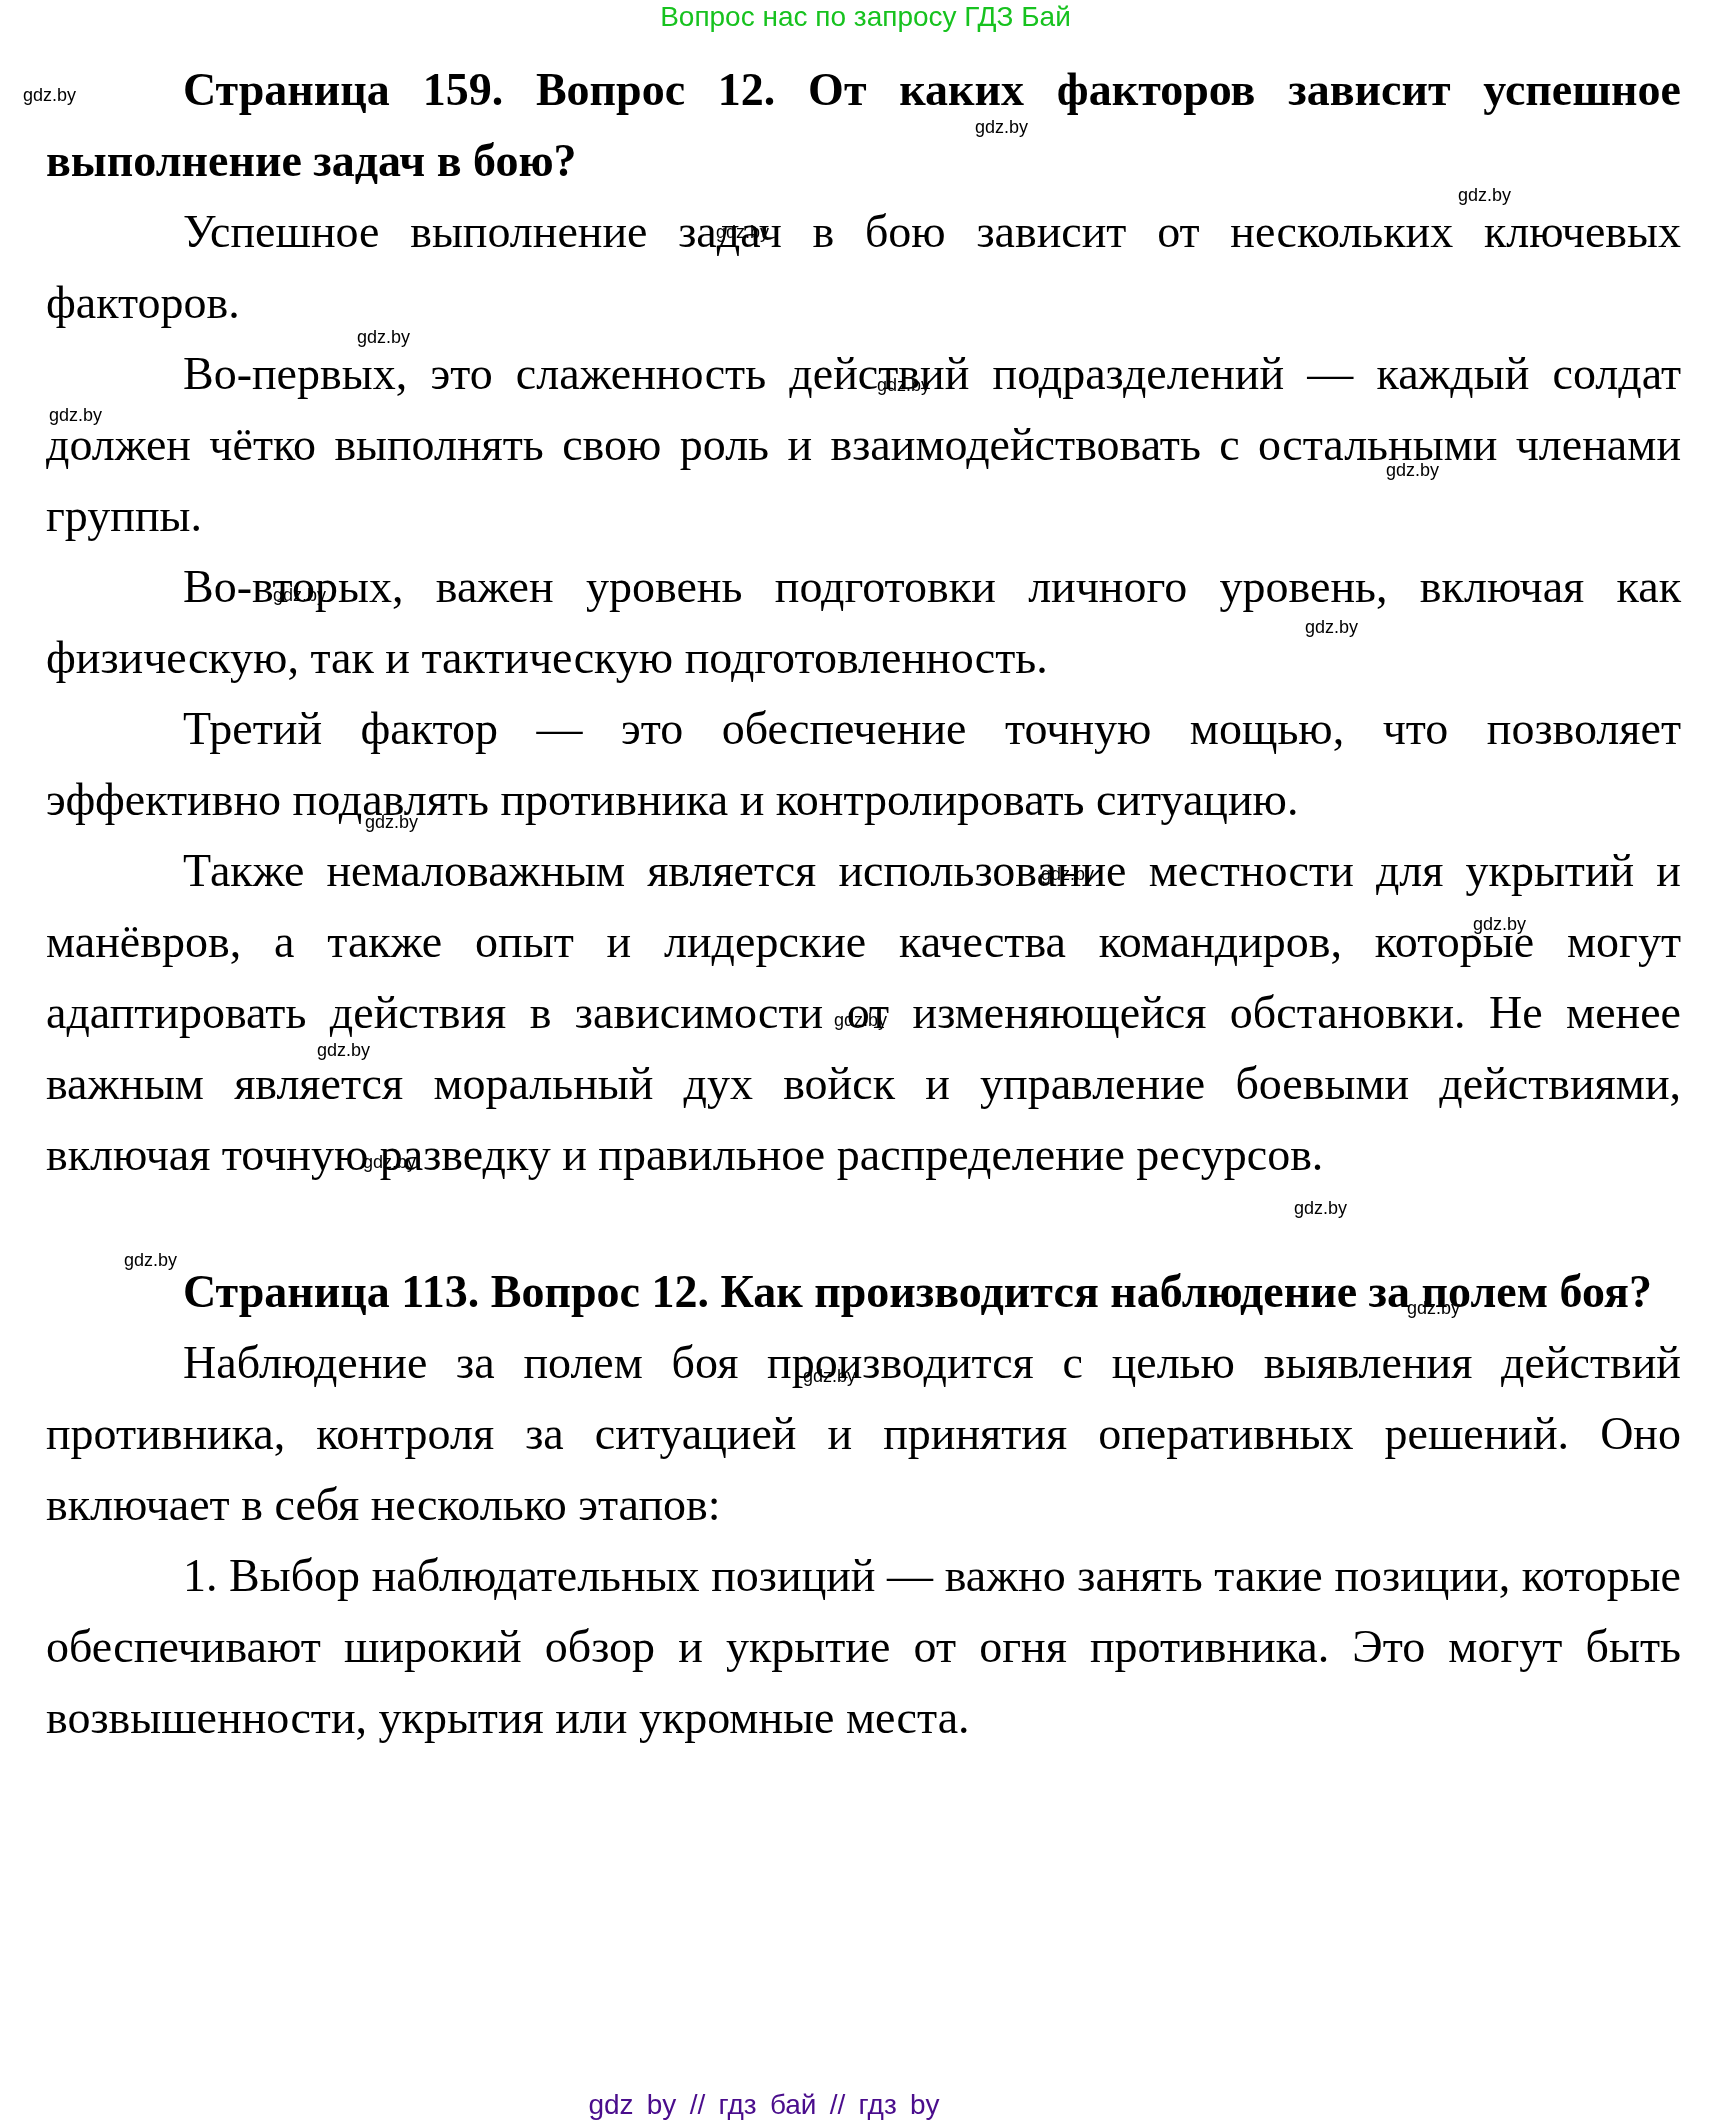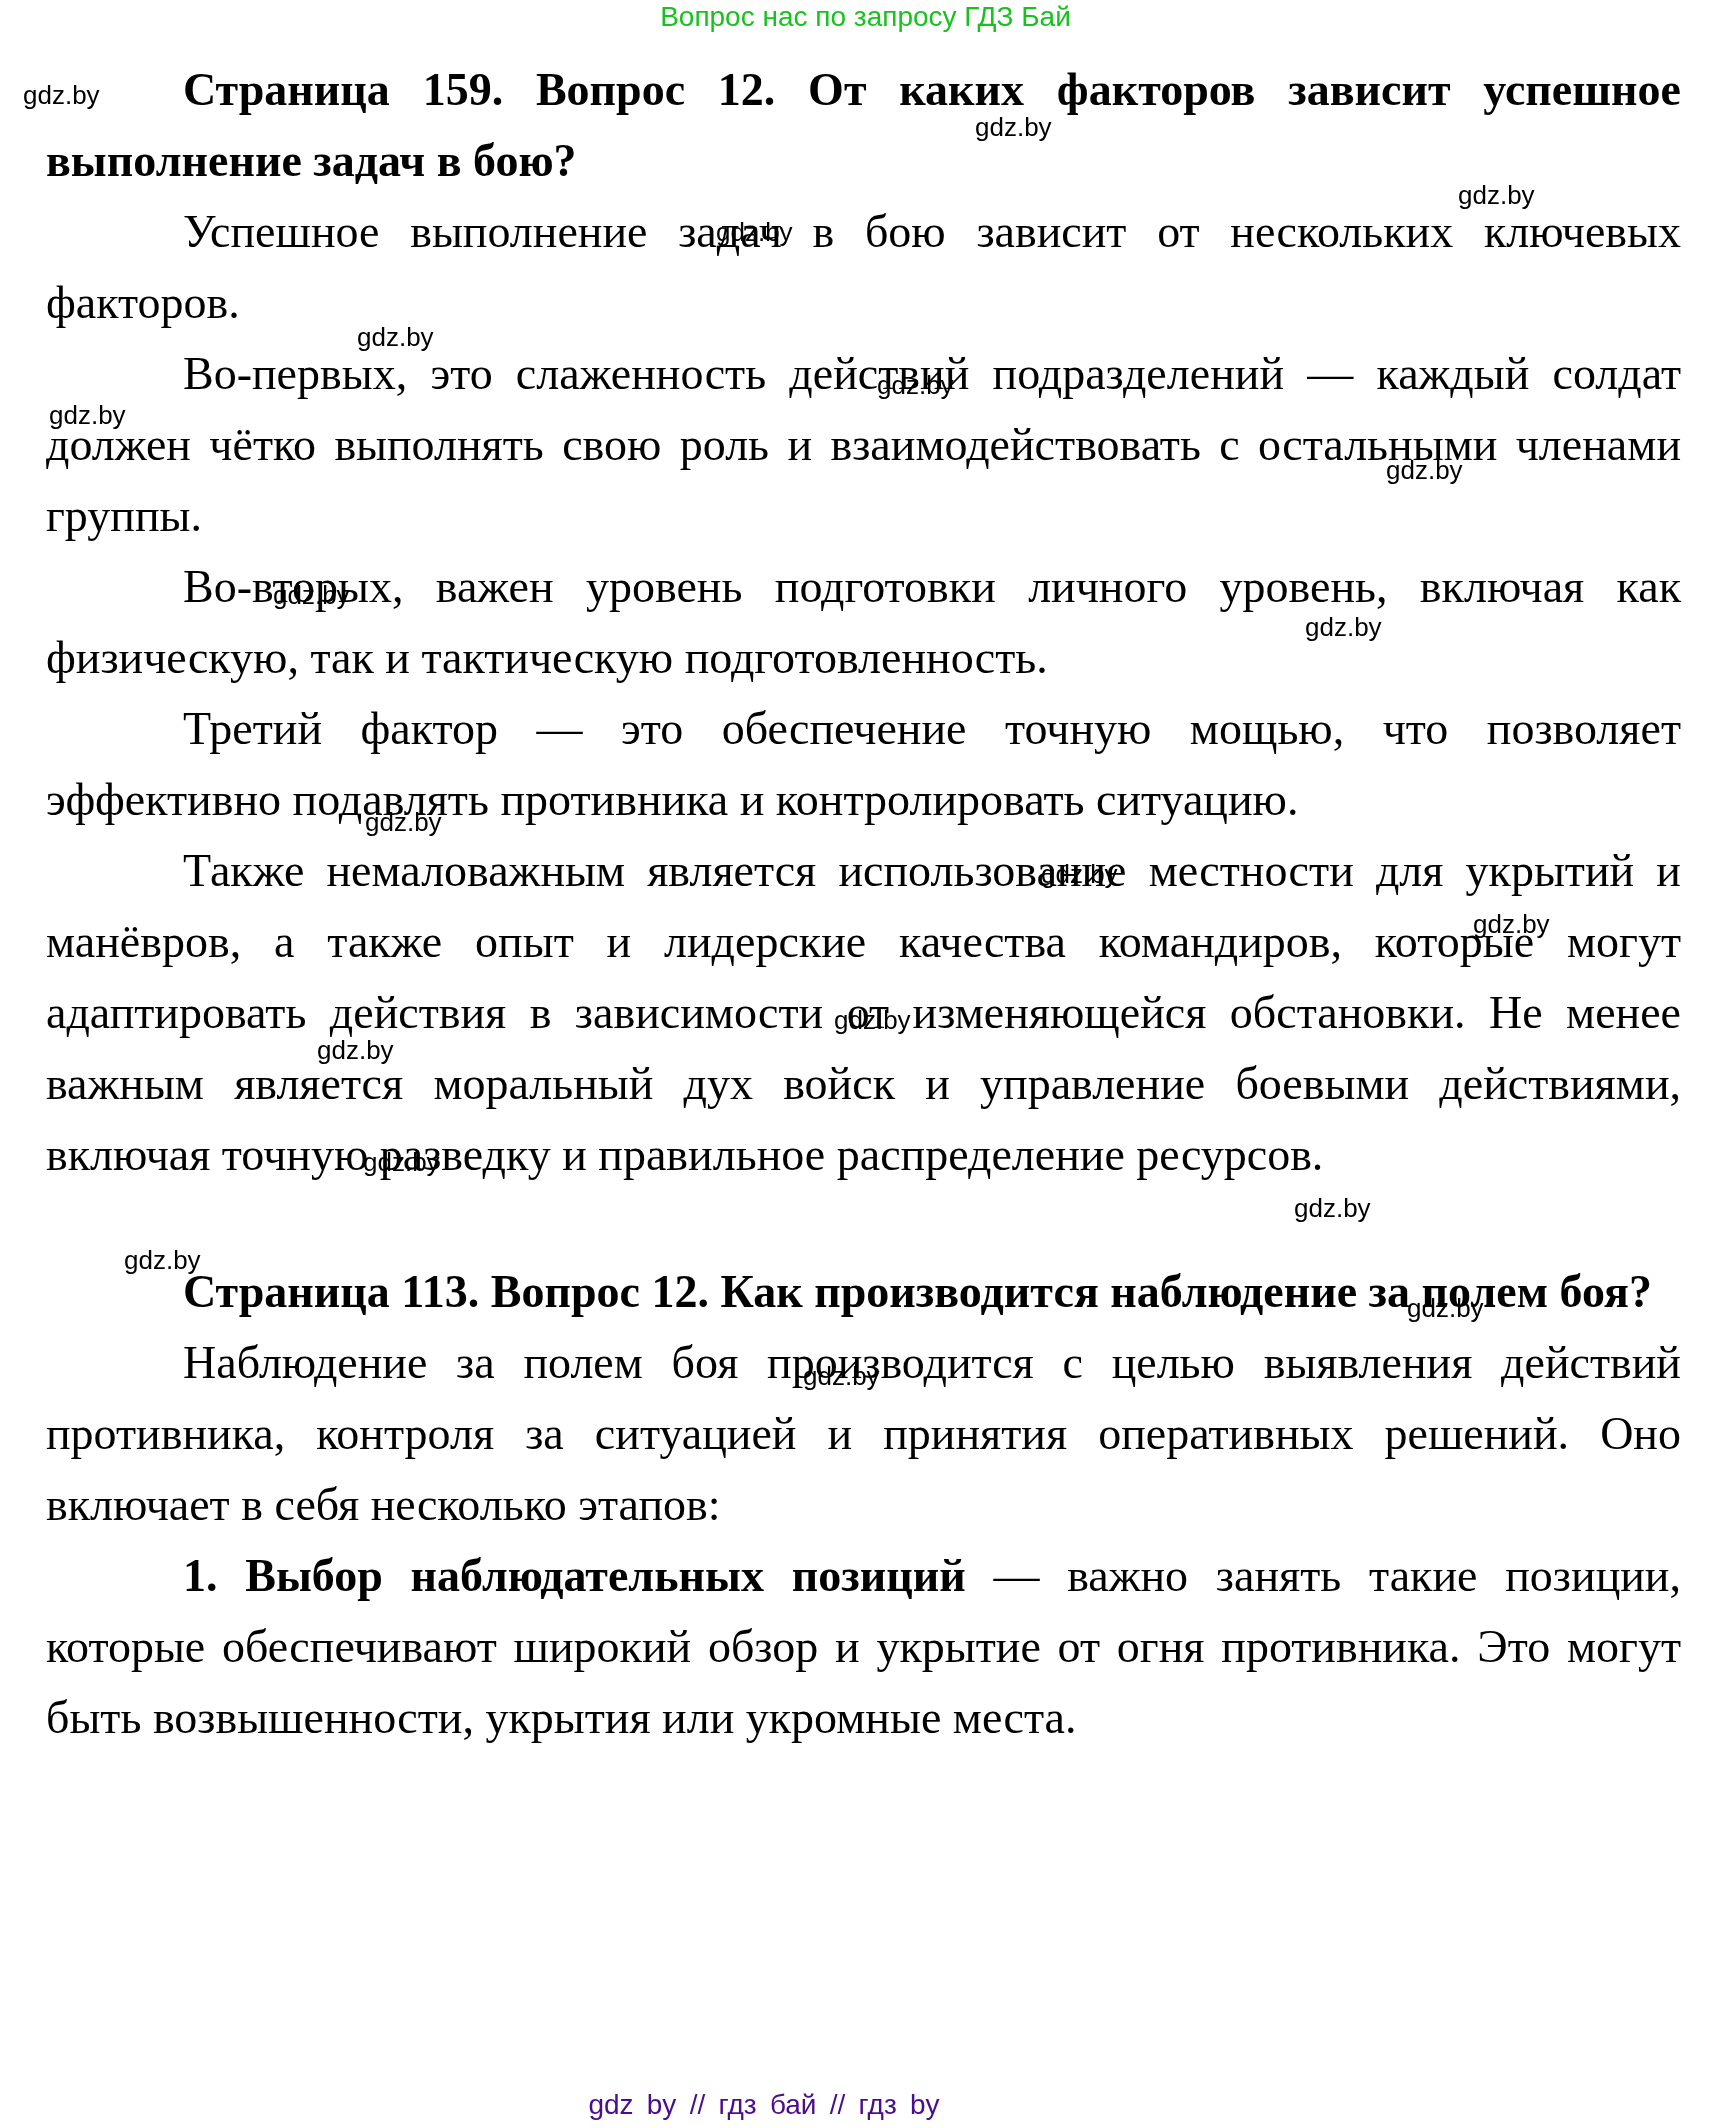--- a/index.html
+++ b/index.html
@@ -58,27 +58,27 @@
       font-size: 46px;
       line-height: 71px;
       text-align: justify;
       text-indent: 137px;
       margin: 0;
     }
     .heading.second {
       margin-top: 66px;
     }
     .strong {
-      font-weight: bold;
+      font-weight: normal;
       margin-top: 40px;
     }
     .wm {
       position: absolute;
       font-family: "Liberation Sans", "DejaVu Sans", sans-serif;
-      font-size: 26px;
+      font-size: 18px;
       line-height: 28px;
       color: #000000;
     }
   </style>
 </head>
 <body>
 
 <div class="top-banner">Вопрос нас по запросу ГДЗ Бай</div>
 
 <div class="content">

